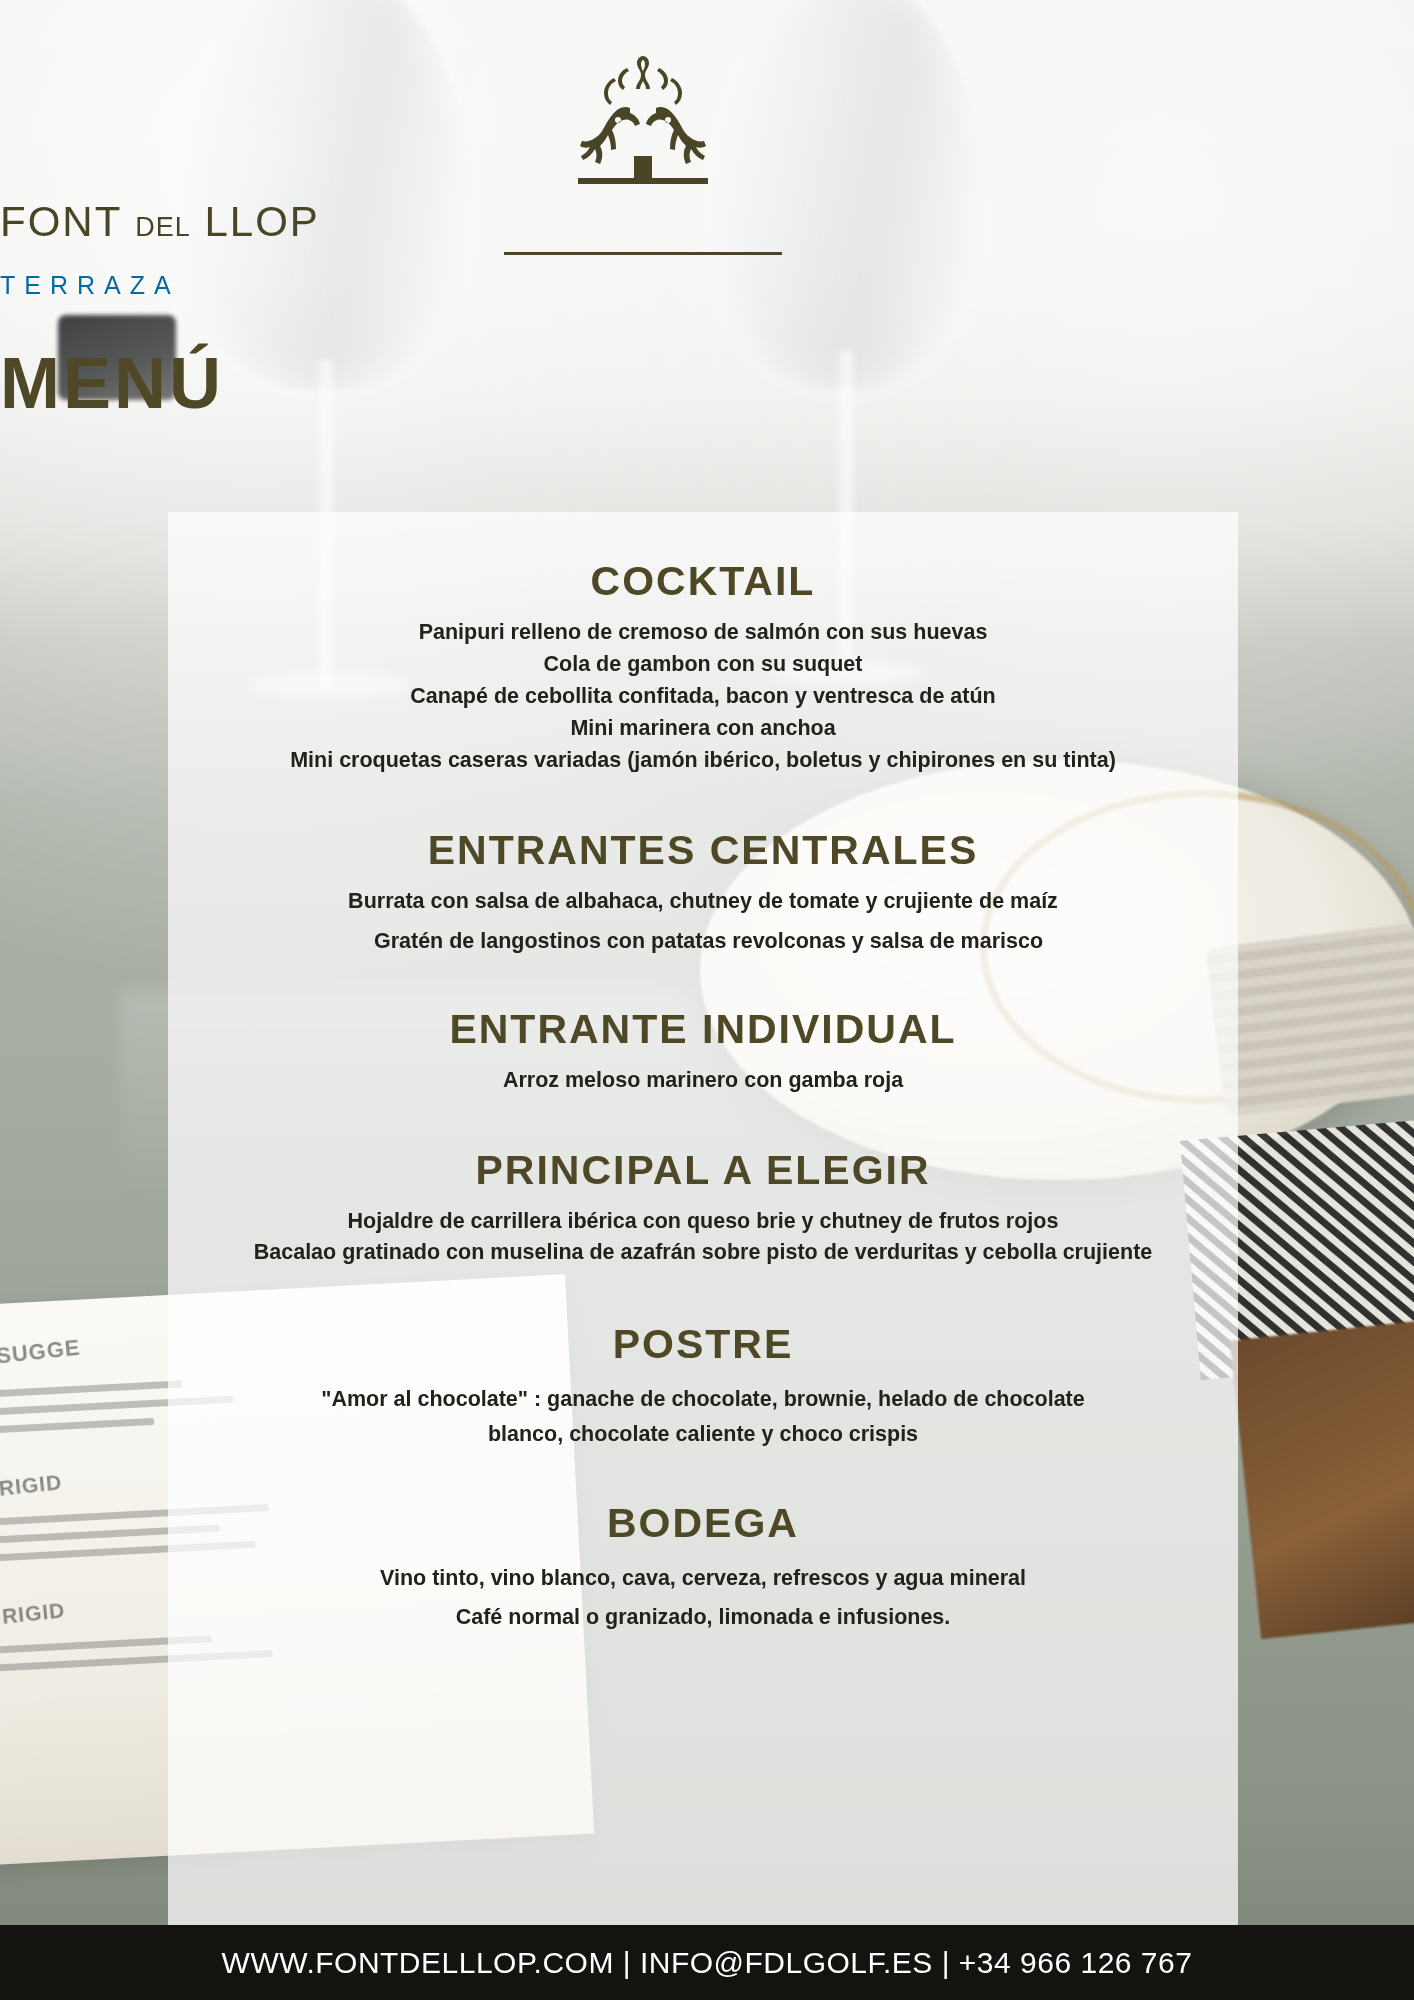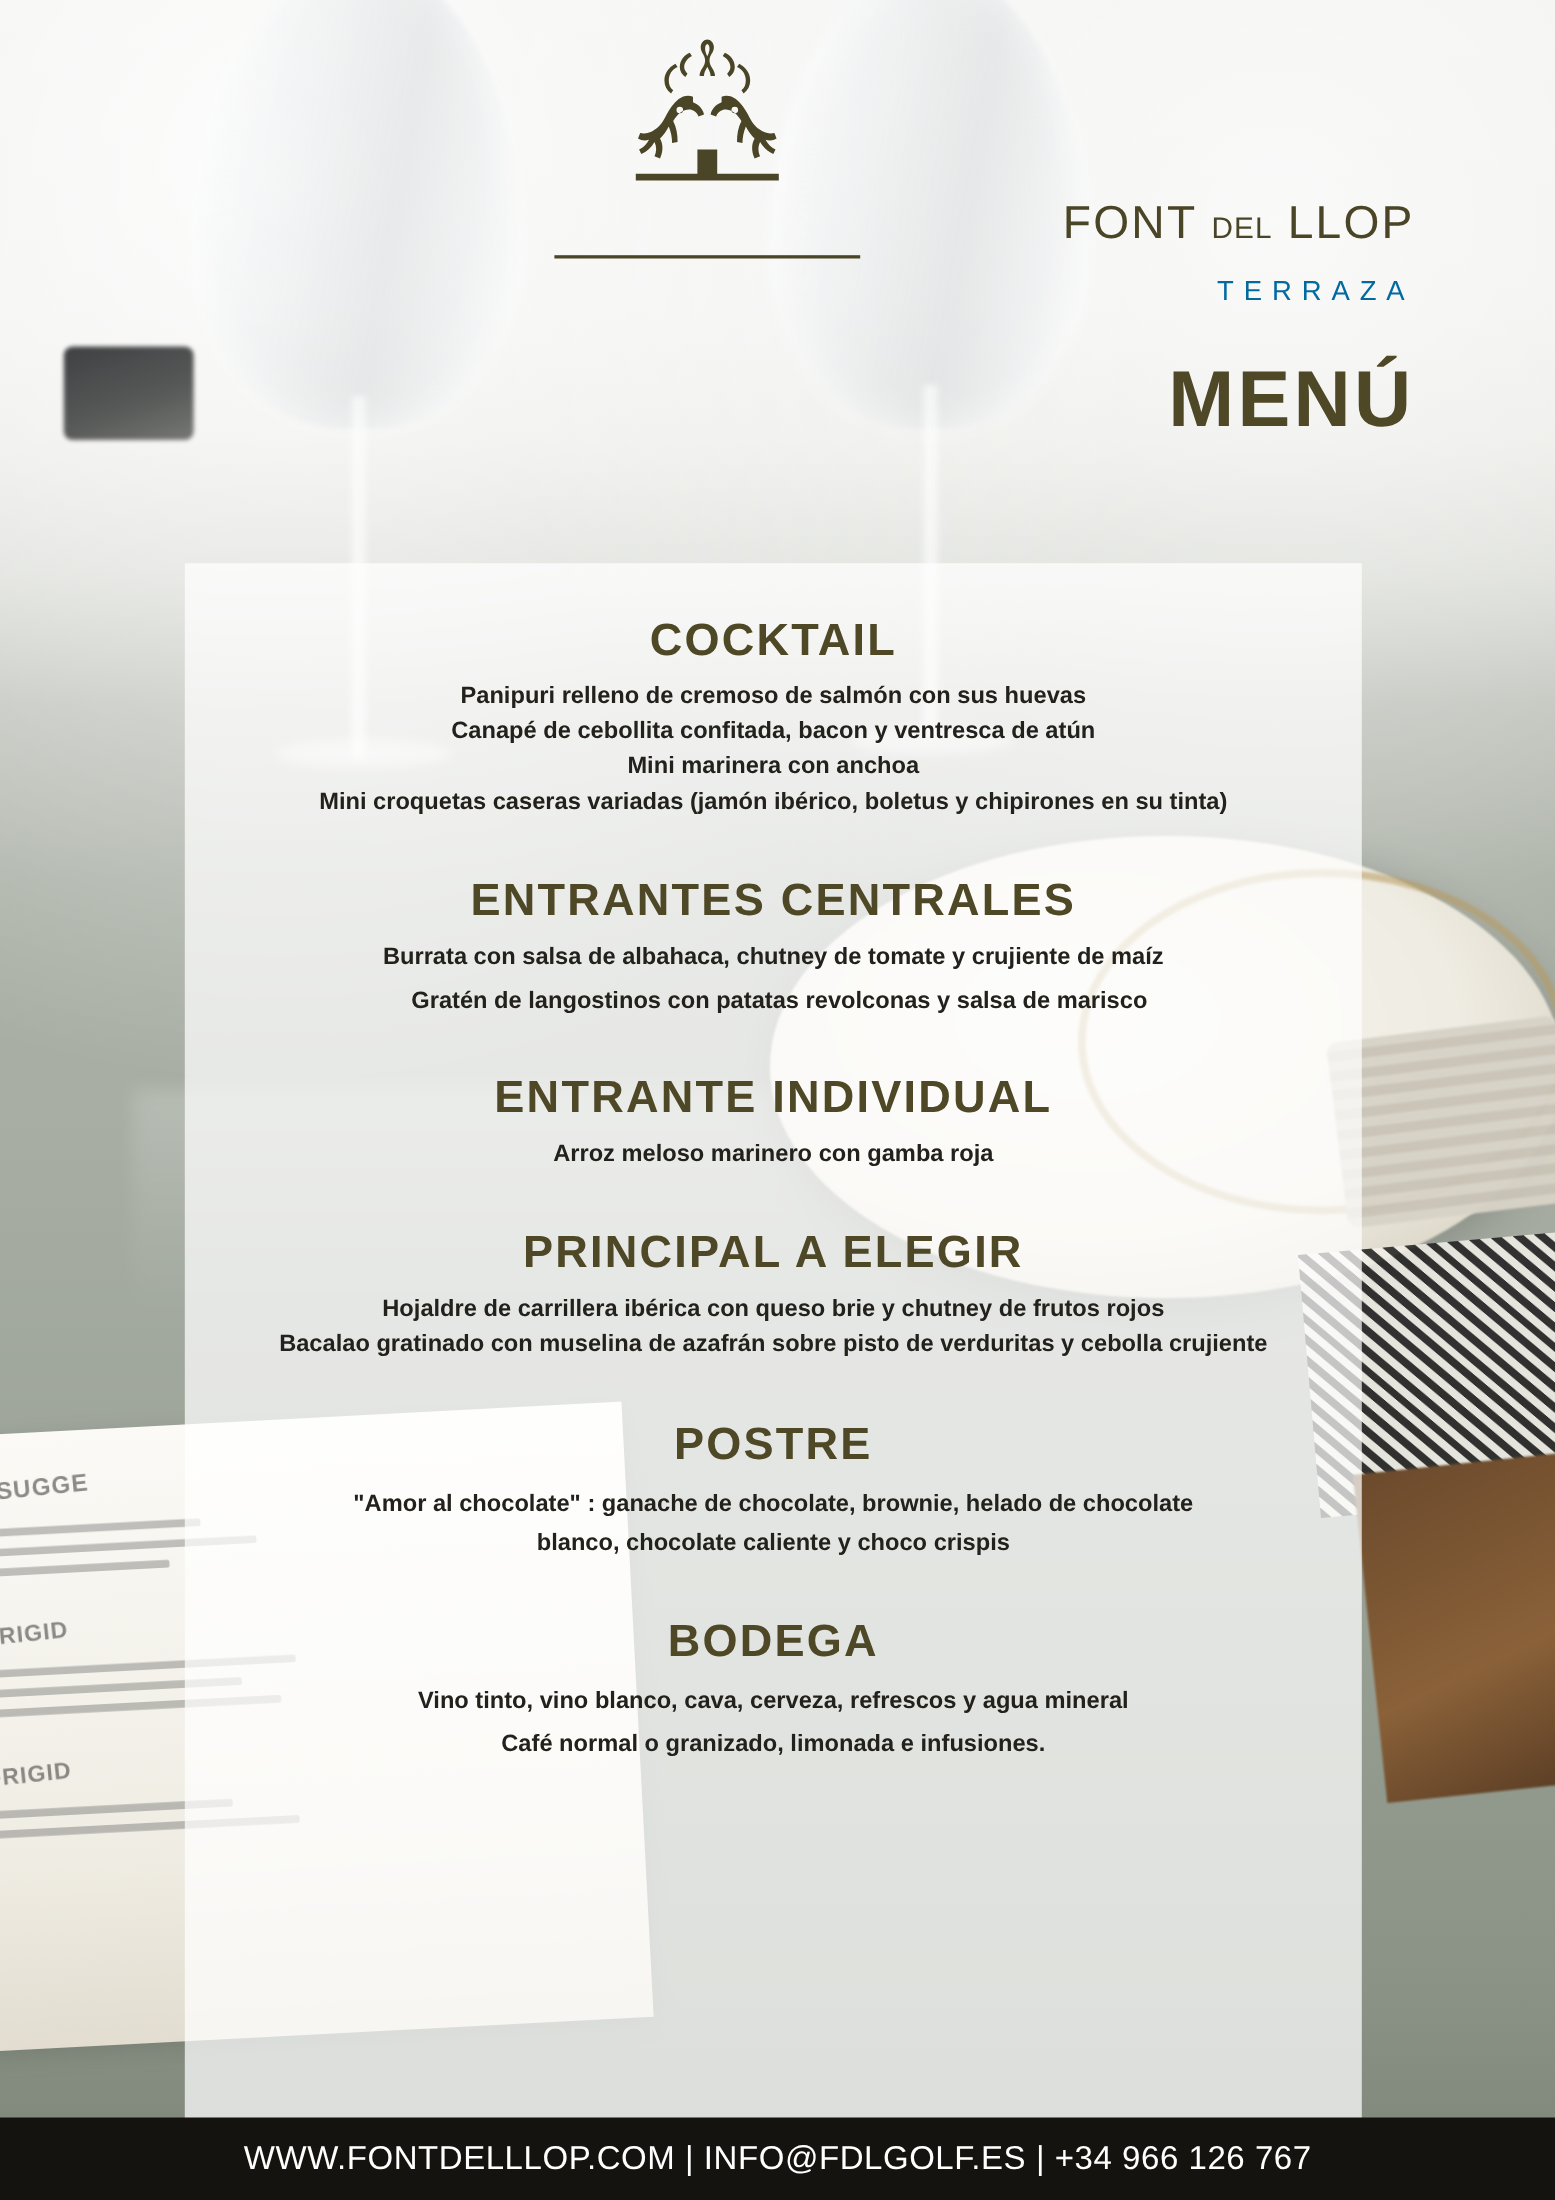--- a/index.html
+++ b/index.html
@@ -157,22 +157,22 @@
     width: 1120px; height: 210px;
     background: linear-gradient(180deg, rgba(255,255,255,.18), rgba(255,255,255,0));
     filter: blur(8px);
   }
 
   
   .header {
     position: absolute;
     left: 0; top: 0;
     width: 1286px;
-    text-align: right;
-    padding-top: 32px;
+    text-align: left;
+    padding-top: 52px;
   }
   .logo-mark { display: block; margin: 0 auto; }
   .logo-word {
     margin-top: 6px;
     font-size: 42px;
     letter-spacing: 2px;
     color: #4a4526;
     font-weight: 400;
   }
   .logo-word .del { font-size: 27px; letter-spacing: 1px; }
@@ -314,20 +314,21 @@
     <div class="logo-sub">TERRAZA</div>
 
     <div class="menu-title">MENÚ</div>
   </div>
 
   <div class="card">
 
     <div class="section">
       <h2>COCKTAIL</h2>
       <p>Panipuri relleno de cremoso de salmón con sus huevas</p>
+      <p>Cola de gambon con su suquet</p>
       <p>Canapé de cebollita confitada, bacon y ventresca de atún</p>
       <p>Mini marinera con anchoa</p>
       <p>Mini croquetas caseras variadas (jamón ibérico, boletus y chipirones en su tinta)</p>
     </div>
 
     <div class="sp-1"></div>
 
     <div class="section">
       <h2>ENTRANTES CENTRALES</h2>
       <p>Burrata con salsa de albahaca, chutney de tomate y crujiente de maíz</p>

